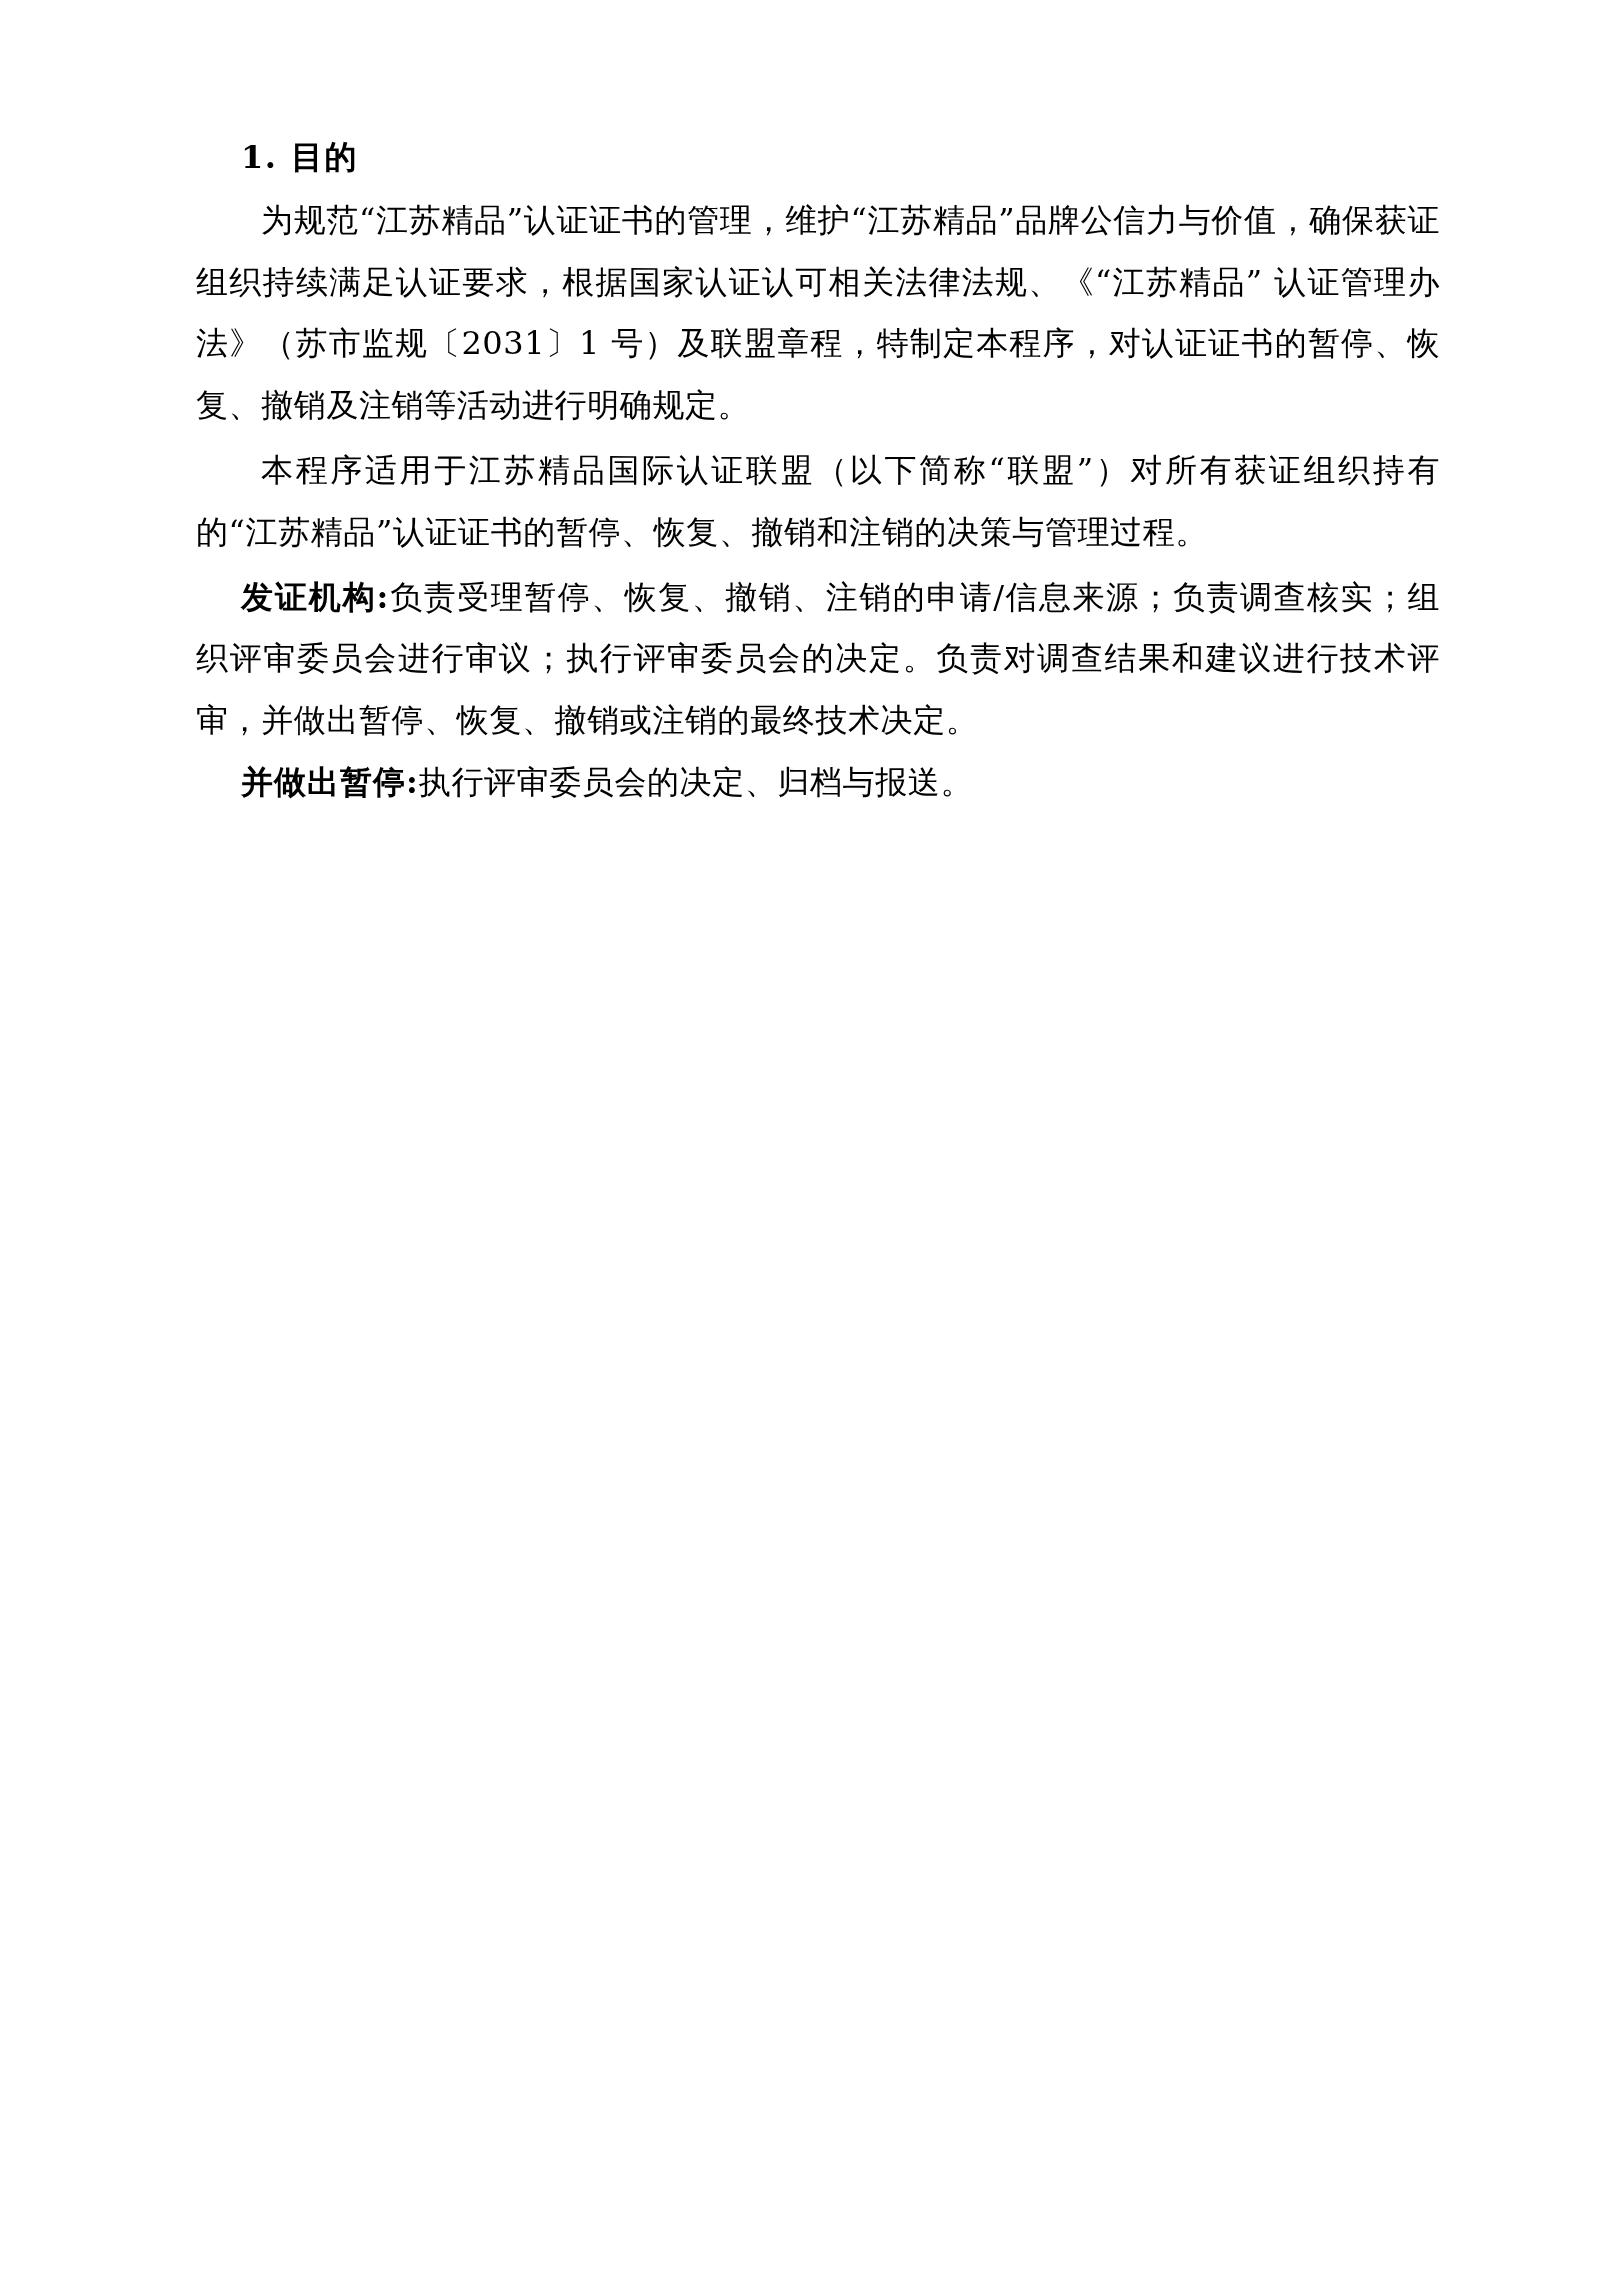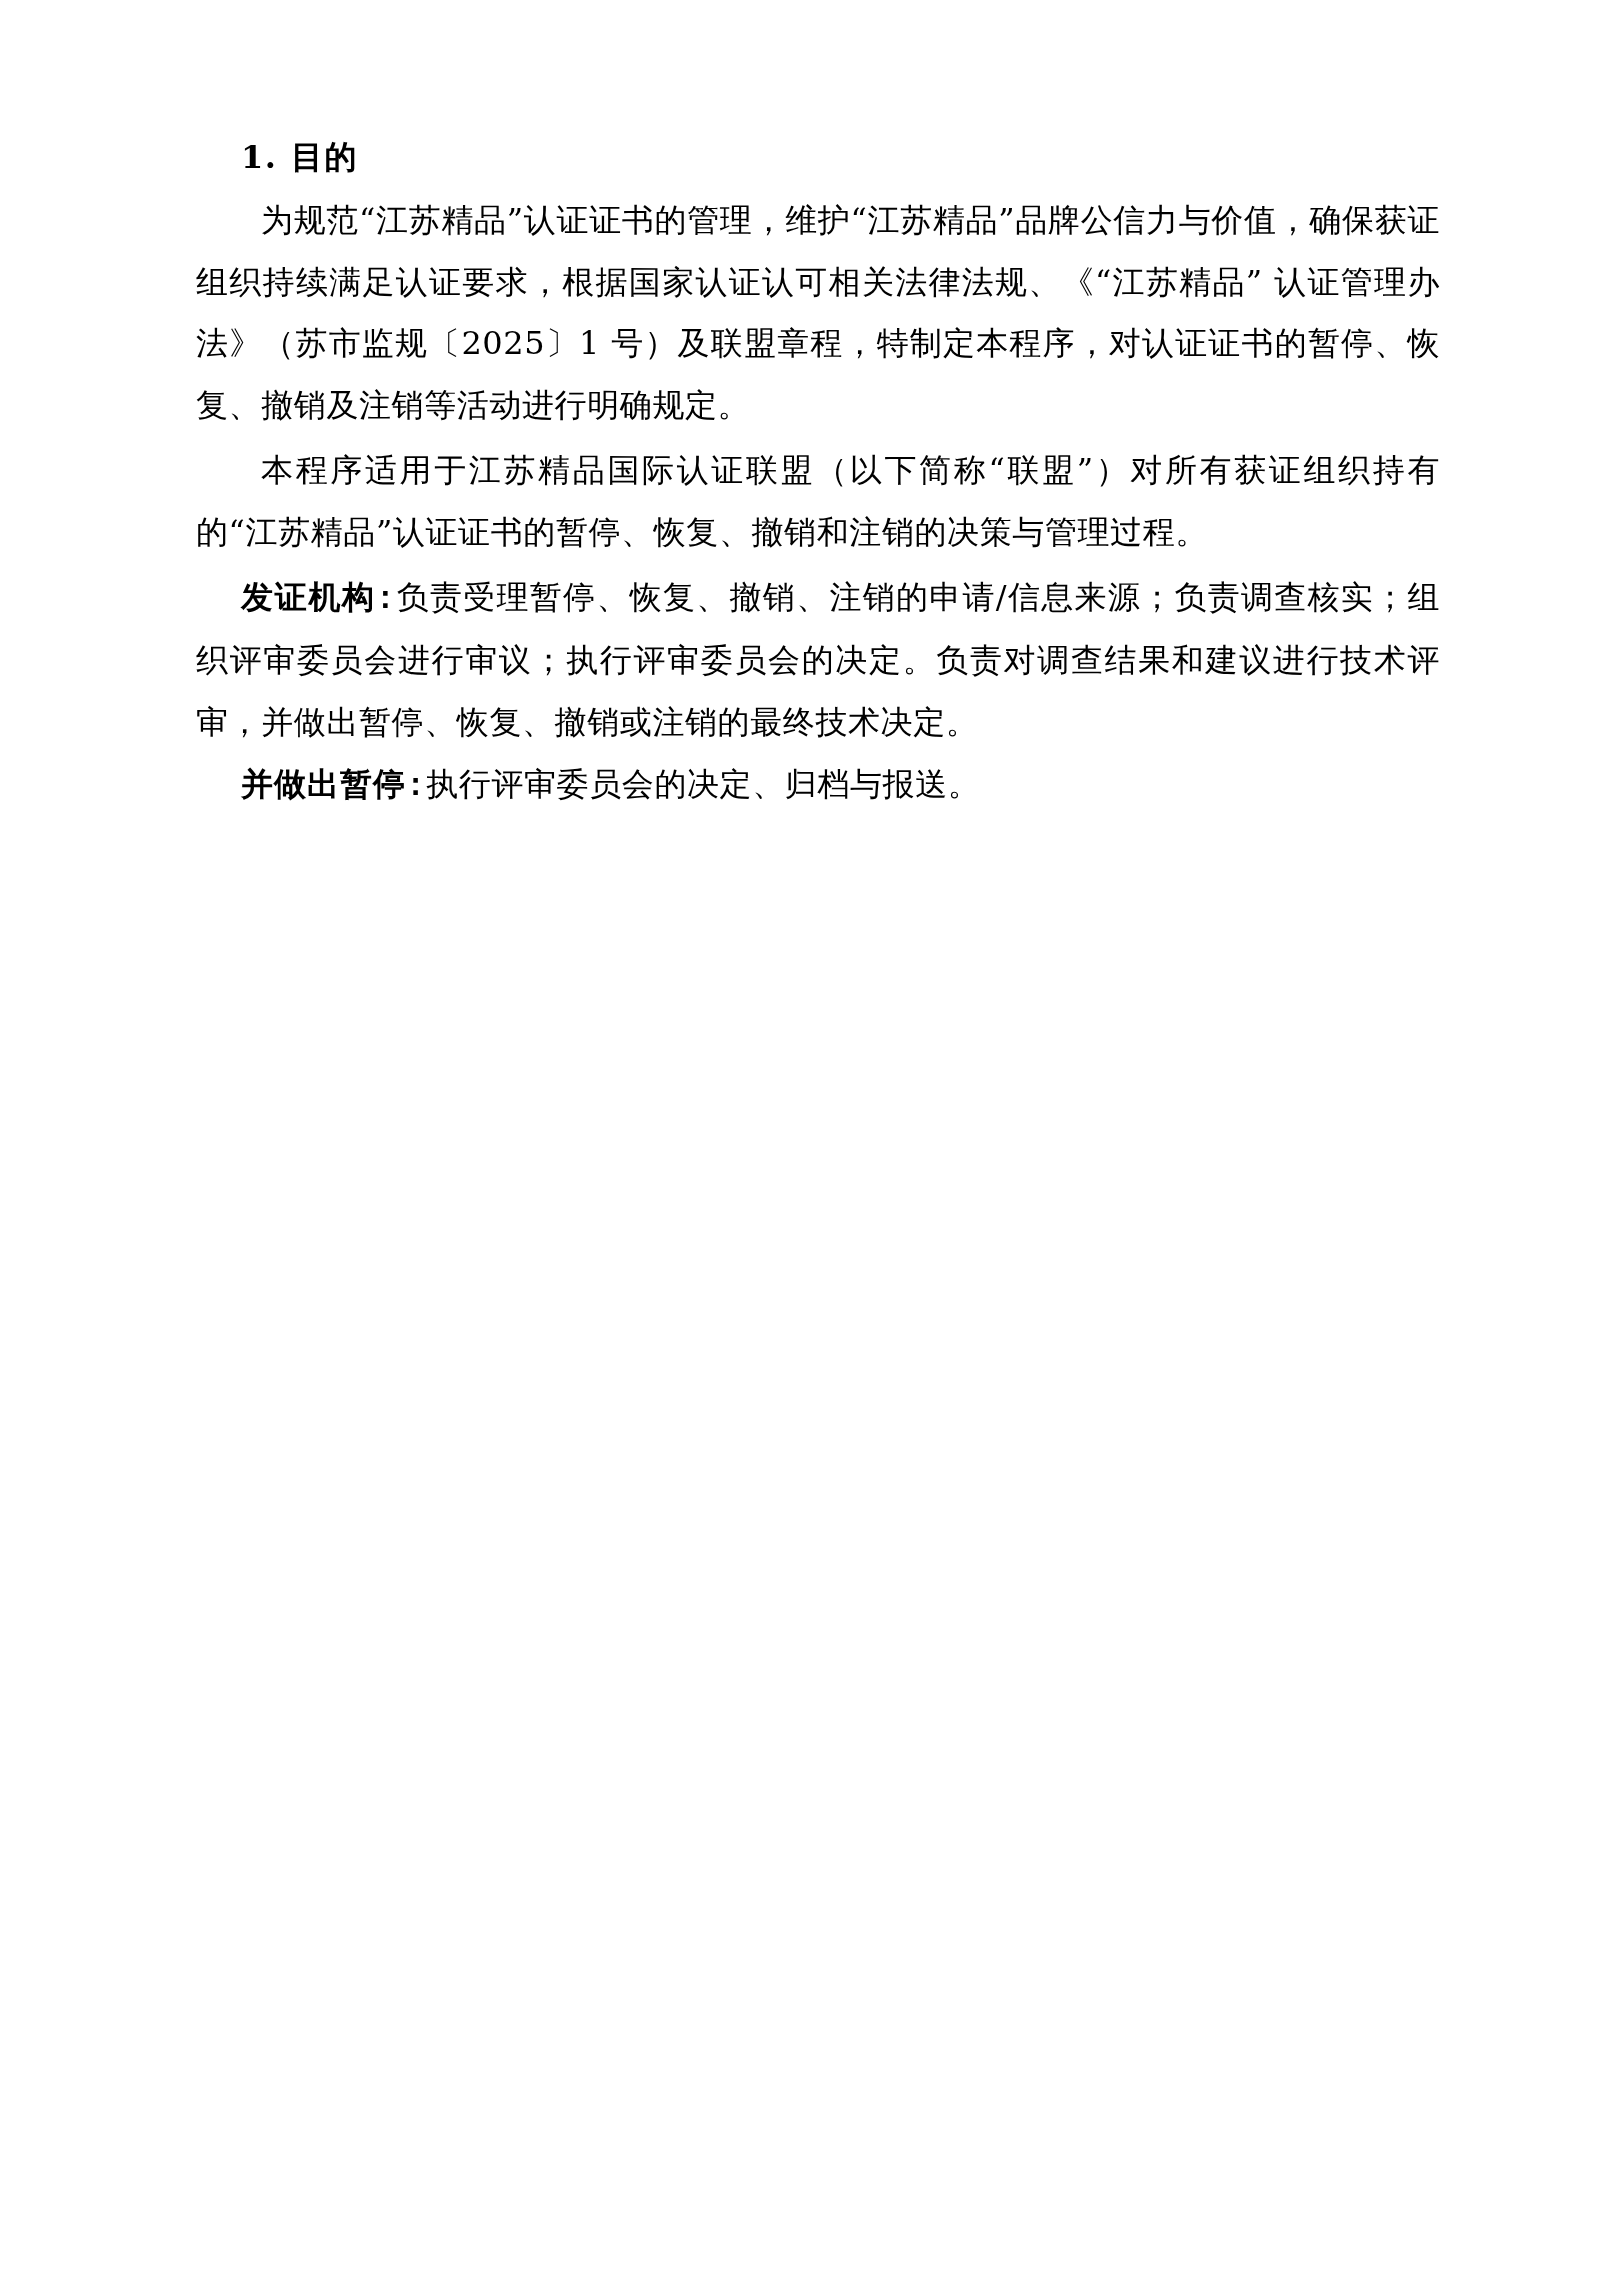--- a/index.html
+++ b/index.html
@@ -43,37 +43,36 @@
     text-indent: 65px;
     text-align: justify;
     text-justify: inter-ideograph;
   }
   p.body.tight {
     text-indent: 45px;
   }
   .lead {
     font-weight: bold;
     letter-spacing: 1px;
-    font-family: Liberation Mono, monospace;
   }
   .block {
     margin-bottom: 3.9px;
   }
 </style>
 </head>
 <body>
 
 <div class="page">
   <div class="doc">
 
     <div class="block">
       <div class="heading">
         <span class="num">1.</span><span>目的</span>
       </div>
-      <p class="body">为规范“江苏精品”认证证书的管理，维护“江苏精品”品牌公信力与价值，确保获证组织持续满足认证要求，根据国家认证认可相关法律法规、《“江苏精品” 认证管理办法》（苏市监规〔2025〕1 号）及联盟章程，特制定本程序，对认证证书的暂停、恢复、撤销及注销等活动进行明确规定。</p>
+      <p class="body">为规范“江苏精品”认证证书的管理，维护“江苏精品”品牌公信力与价值，确保获证组织持续满足认证要求，根据国家认证认可相关法律法规、《“江苏精品” 认证管理办法》（苏市监规〔2031〕1 号）及联盟章程，特制定本程序，对认证证书的暂停、恢复、撤销及注销等活动进行明确规定。</p>
     </div>
 
     <div class="block">
       <p class="body">本程序适用于江苏精品国际认证联盟（以下简称“联盟”）对所有获证组织持有的“江苏精品”认证证书的暂停、恢复、撤销和注销的决策与管理过程。</p>
     </div>
 
     <div class="block">
       <p class="body tight">
         <span class="lead">发证机构:</span><span>负责受理暂停、恢复、撤销、注销的申请/信息来源；负责调查核实；组织评审委员会进行审议；执行评审委员会的决定。负责对调查结果和建议进行技术评审，并做出暂停、恢复、撤销或注销的最终技术决定。</span>
       </p>

